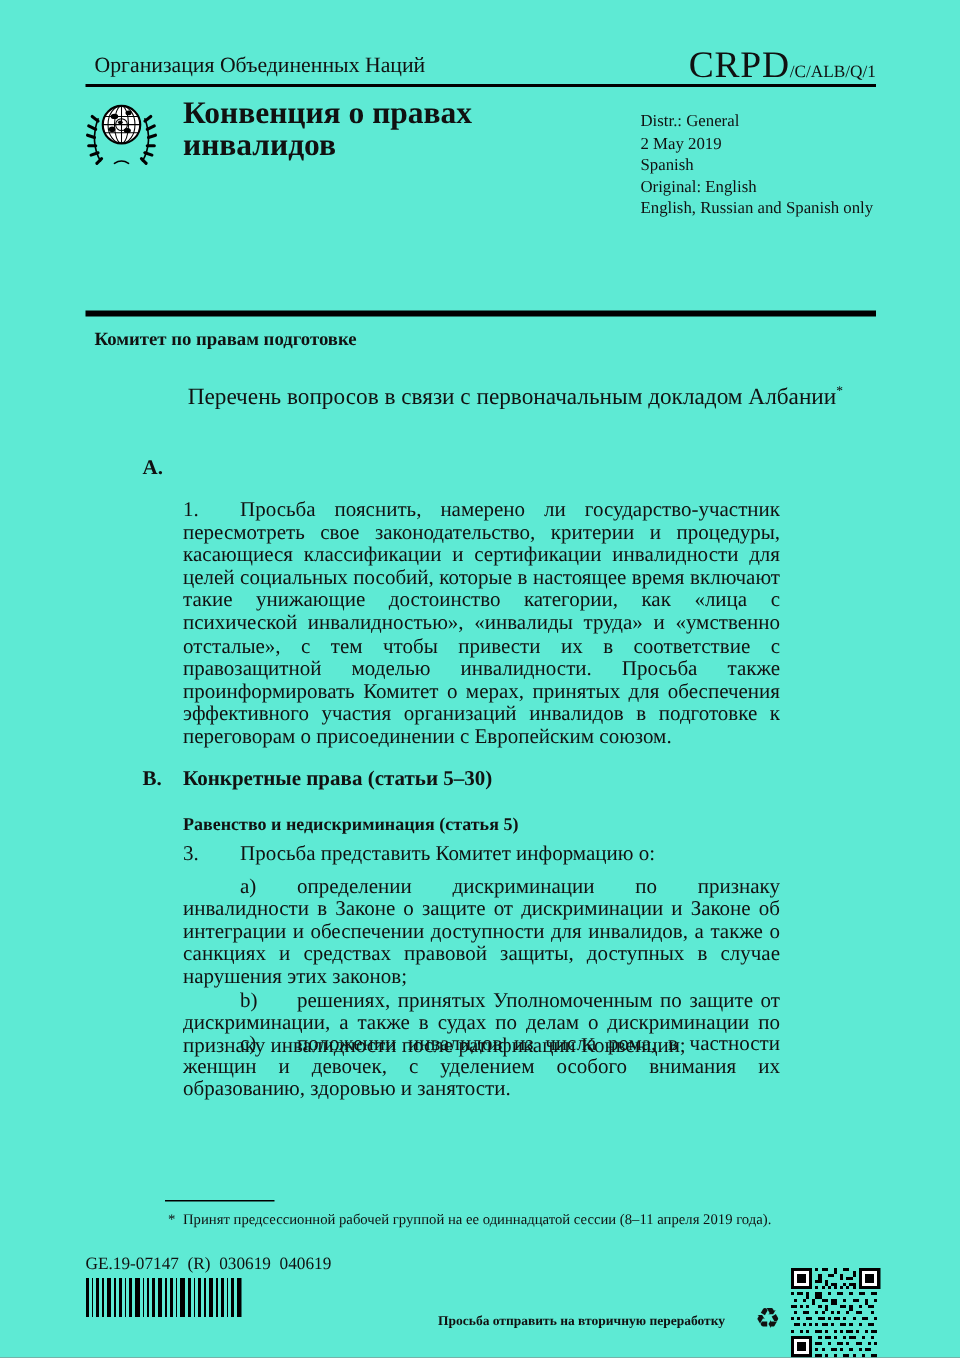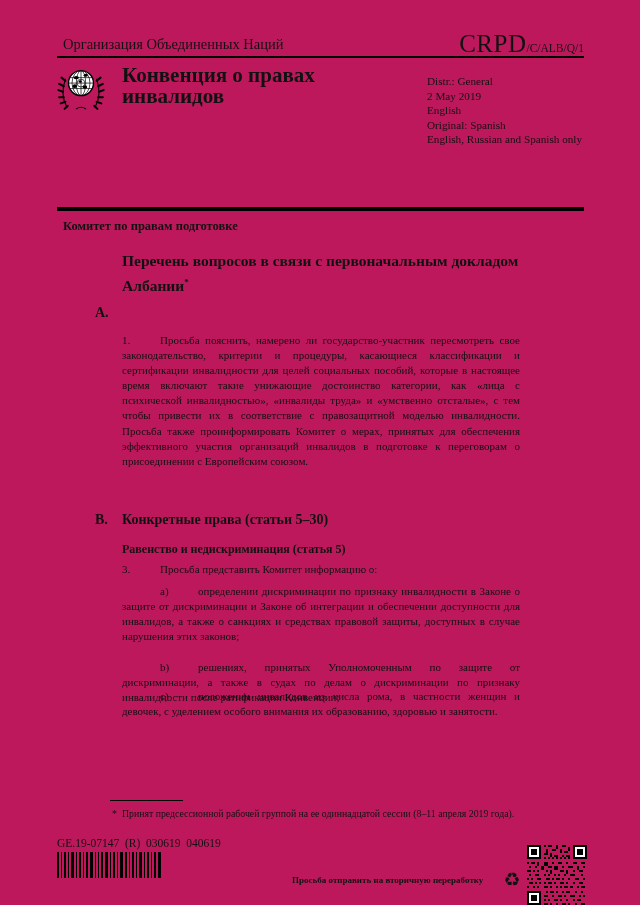--- a/index.html
+++ b/index.html
@@ -1,38 +1,38 @@
 <!DOCTYPE html>
 <html><head>
 <meta charset="utf-8">
 <style>
   html,body{margin:0;padding:0;background:#888;}
   .page{
-    position:relative;width:640px;height:905px;background:#be185d;
+    position:relative;width:640px;height:905px;background:#5eead4;
     font-family:"Liberation Serif","DejaVu Serif",serif;color:#111;
     overflow:hidden;margin:0 auto;
   }
   .abs{position:absolute;}
   
   .org-name{top:36px;left:63px;font-size:14.5px;}
   .doc-symbol{top:30px;right:56px;font-size:25px;letter-spacing:.5px;}
   .doc-symbol .suffix{font-size:11.5px;letter-spacing:0;text-align:right;}
   .header-rule{top:56px;left:57px;width:527px;height:2px;background:#000;}
   .emblem{top:62px;left:56px;width:50px;height:50px;}
   .pub-title{top:65px;left:122px;width:280px;font-size:21px;font-weight:bold;line-height:21px;}
   .distr{top:74px;left:427px;font-size:11.2px;line-height:14.6px;}
   
   .black-bar{top:207px;left:57px;width:527px;height:4px;background:#000;}
   .committee{top:219px;left:63px;font-size:12.5px;font-weight:bold;}
-  .doc-title{top:250px;left:122px;width:440px;font-size:15.5px;font-weight:bold;line-height:21.5px;}
+  .doc-title{top:250px;left:122px;width:440px;font-size:15.5px;font-weight:normal;line-height:21.5px;text-align:right;}
   .doc-title sup{font-size:9px;}
   
   .sec-letter{left:95px;font-size:14px;font-weight:bold;}
   .sec-heading{left:122px;font-size:14px;font-weight:bold;}
-  .body-p{left:122px;width:398px;font-size:11px;line-height:15.1px;text-align:justify;margin:0;}
+  .body-p{left:122px;width:398px;font-size:14px;line-height:15.1px;text-align:justify;margin:0;}
   .pnum{display:inline-block;min-width:38px;}
   .hang{text-indent:38px;}
   .ilabel{display:inline-block;min-width:38px;text-indent:0;}
   .subheading{top:542px;left:122px;font-size:12px;font-weight:bold;}
   
   .fn-rule{top:800px;left:110px;width:73px;height:1px;background:#000;}
   .footnote{top:808px;left:112px;width:424px;font-size:9.8px;line-height:12px;}
   .fn-marker{display:inline-block;min-width:10px;}
   .ge-line{top:837px;left:57px;font-size:11.5px;white-space:pre;}
   .barcode{top:852px;left:57px;width:104px;height:26px;}
@@ -98,22 +98,22 @@
         <ellipse cx="31" cy="25" rx="2" ry="1.6"></ellipse>
       </g>
     </svg>
   </div>
 
   <div class="abs pub-title">Конвенция о правах инвалидов</div>
 
   <div class="abs distr">
     <div>Distr.: General</div>
     <div>2 May 2019</div>
-    <div>English</div>
-    <div>Original: Spanish</div>
+    <div>Spanish</div>
+    <div>Original: English</div>
     <div>English, Russian and Spanish only</div>
   </div>
 
   <div class="abs black-bar"></div>
 
   <div class="abs committee">Комитет по правам подготовке</div>
 
   <div class="abs doc-title"><span>Перечень вопросов в связи с первоначальным докладом Албании</span><sup>*</sup></div>
 
   <div class="abs sec-letter" style="top:305px">A.</div>

